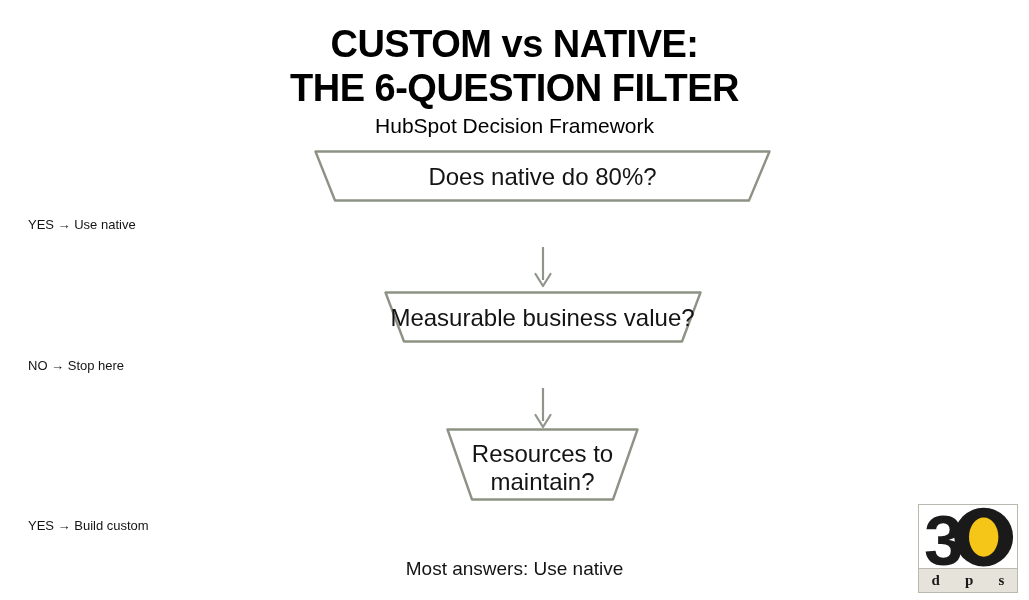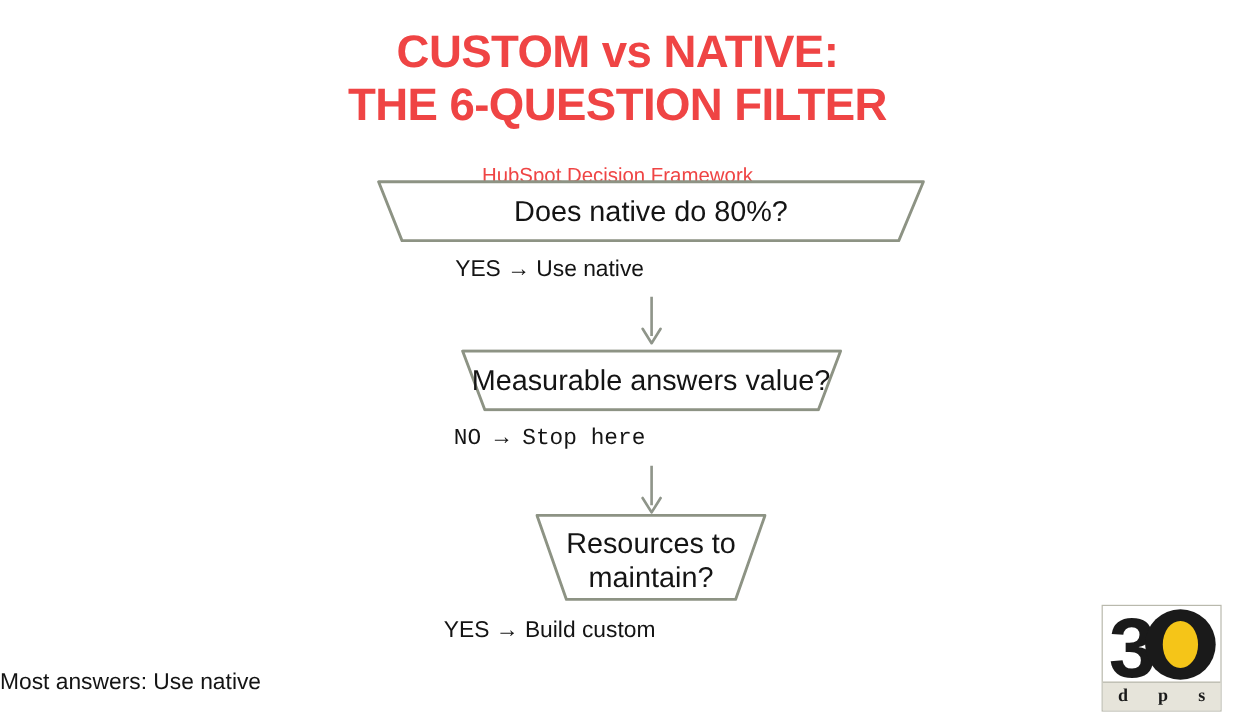--- a/index.html
+++ b/index.html
@@ -29,28 +29,28 @@
     top: 22px;
     left: 0;
     width: 1029px;
     text-align: center;
   }
   .title-line {
     font-size: 38px;
     font-weight: bold;
     letter-spacing: -0.5px;
     line-height: 44px;
-    color: #ef4444;
+    color: #000000;
     white-space: nowrap;
   }
   .subtitle {
-    margin-top: 24px;
-    font-size: 17px;
+    margin-top: 3px;
+    font-size: 21px;
     font-weight: normal;
-    color: #ef4444;
+    color: #000000;
     line-height: 26px;
     white-space: nowrap;
   }
 
   
   .funnel {
     position: absolute;
     left: 0;
     width: 1029px;
     margin-left: 28px;
@@ -69,38 +69,38 @@
     width: 100%;
     text-align: center;
     font-size: 24px;
     line-height: 28px;
     color: #141414;
     white-space: pre-line;
   }
 
   .stage-note {
     width: 860px;
-    text-align: center;
-    font-size: 19px;
+    text-align: left;
+    font-size: 13px;
     line-height: 23px;
     color: #141414;
   }
 
   .arrow {
     width: 1029px;
     display: flex;
     justify-content: center;
   }
 
   
   .summary {
     position: absolute;
     left: 0;
     width: 1029px;
-    text-align: left;
+    text-align: center;
     font-size: 19px;
     line-height: 23px;
     color: #141414;
   }
 
   
   .logo {
     position: absolute;
     left: 918px;
     top: 504px;
@@ -163,23 +163,23 @@
         <polyline points="3.5,27 11,39 18.5,27" fill="none" stroke="#8f958a" stroke-width="2.2" stroke-linecap="round" stroke-linejoin="round"></polyline>
       </svg>
     </div>
   </div>
 
   <div class="funnel" style="top:291px;">
     <div class="trap-wrap" style="width:318px;height:52px;">
       <svg class="trap-svg" width="318" height="52" viewBox="0 0 318 52">
         <polygon points="1.5,1.5 316.5,1.5 298,50.5 20,50.5" fill="#ffffff" stroke="#8d9384" stroke-width="2.4" stroke-linejoin="round"></polygon>
       </svg>
-      <div class="trap-label" style="top:13px;">Measurable answers value?</div>
-    </div>
-    <div class="stage-note" style="margin-top:11px;font-family:Liberation Mono, monospace;">NO → Stop here</div>
+      <div class="trap-label" style="top:13px;">Measurable business value?</div>
+    </div>
+    <div class="stage-note" style="margin-top:11px;">NO → Stop here</div>
     <div class="arrow" style="margin-top:11px;">
       <svg width="22" height="42" viewBox="0 0 22 42">
         <line x1="11" y1="0" x2="11" y2="33" stroke="#8f958a" stroke-width="2.2"></line>
         <polyline points="3.5,27 11,39 18.5,27" fill="none" stroke="#8f958a" stroke-width="2.2" stroke-linecap="round" stroke-linejoin="round"></polyline>
       </svg>
     </div>
   </div>
 
   <div class="funnel" style="top:428px;">
     <div class="trap-wrap" style="width:193px;height:77px;">

